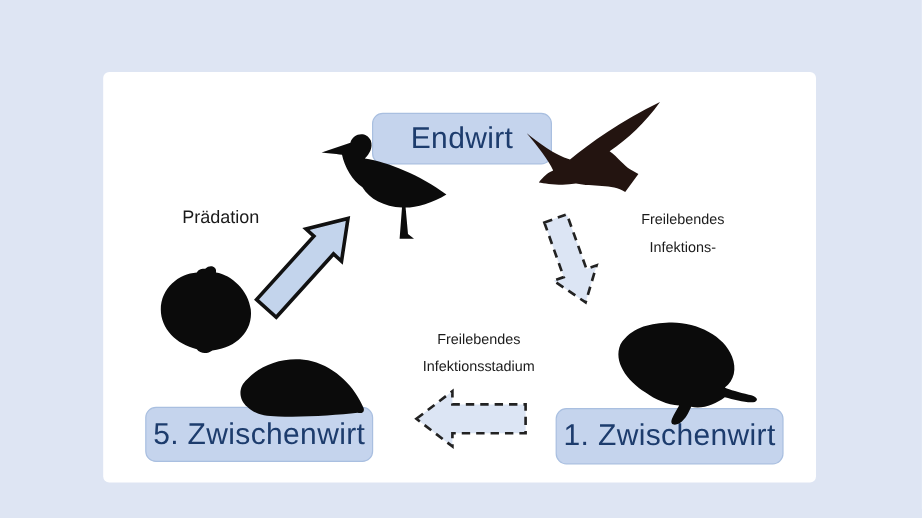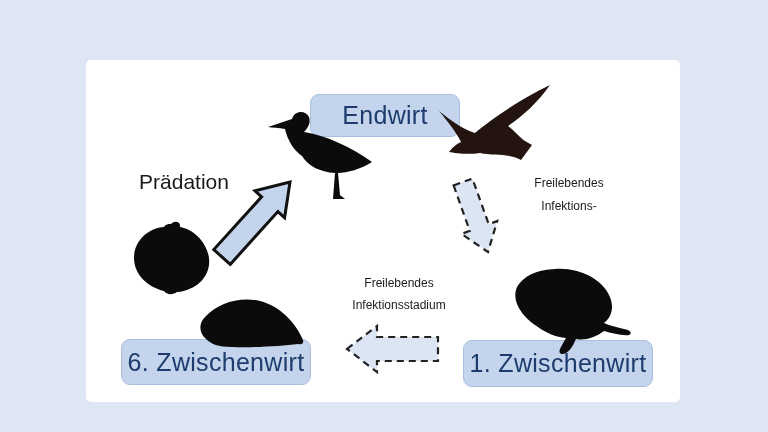--- a/index.html
+++ b/index.html
@@ -19,40 +19,40 @@
     color:#1d3c6d;font-size:25px;font-weight:500;letter-spacing:.3px;
     box-sizing:border-box;
   }
   .node-endwirt{left:310px;top:75px;width:150px;height:43px;}
   .node-zw2{left:121px;top:320px;width:190px;height:46px;}
   .node-zw1{left:463px;top:321px;width:190px;height:47px;justify-content:center;}
   .ann{
     position:absolute;color:#1a1a1a;font-size:12px;line-height:22px;
     text-align:center;
   }
-  .ann-praedation{left:130px;top:152px;width:108px;font-size:21px;}
+  .ann-praedation{left:130px;top:152px;width:108px;font-size:15px;}
   .ann-right{left:500px;top:153px;width:138px;line-height:23px;}
   .ann-center{left:308px;top:253px;width:182px;line-height:22px;}
   .icon-svg{position:absolute;overflow:visible;}
   .silhouette{fill:#0b0b0b;}
   .gull{fill:#231410;}
   .solid-arrow{fill:#c3d4ec;stroke:#111111;stroke-width:3;stroke-linejoin:miter;}
   .dashed-arrow{fill:#dce5f4;stroke:#222222;stroke-width:2.2;stroke-dasharray:7 5;stroke-linejoin:miter;}
 </style>
 </head>
 <body>
 
 <div class="stage">
   <div class="panel"></div>
 
   <div class="node node-endwirt">
     <span>Endwirt</span>
   </div>
   <div class="node node-zw2">
-    <span>6. Zwischenwirt</span>
+    <span>5. Zwischenwirt</span>
   </div>
   <div class="node node-zw1">
     <span>1. Zwischenwirt</span>
   </div>
 
   <svg class="icon-svg" style="left:256px;top:87px" width="120" height="95" viewBox="0 0 120 95">
     <path class="silhouette" d="M12,21 L36,13 C38,5 49,3 53,11 C55,17 52,22 48,26
       C68,29 94,40 116,56 C105,63 91,67 82,67 L84,89 L89,93 L77,93 L79,67
       C64,66 52,60 46,50 C38,45 31,33 29,23 C23,22 16,21.5 12,21 Z"></path>
   </svg>

